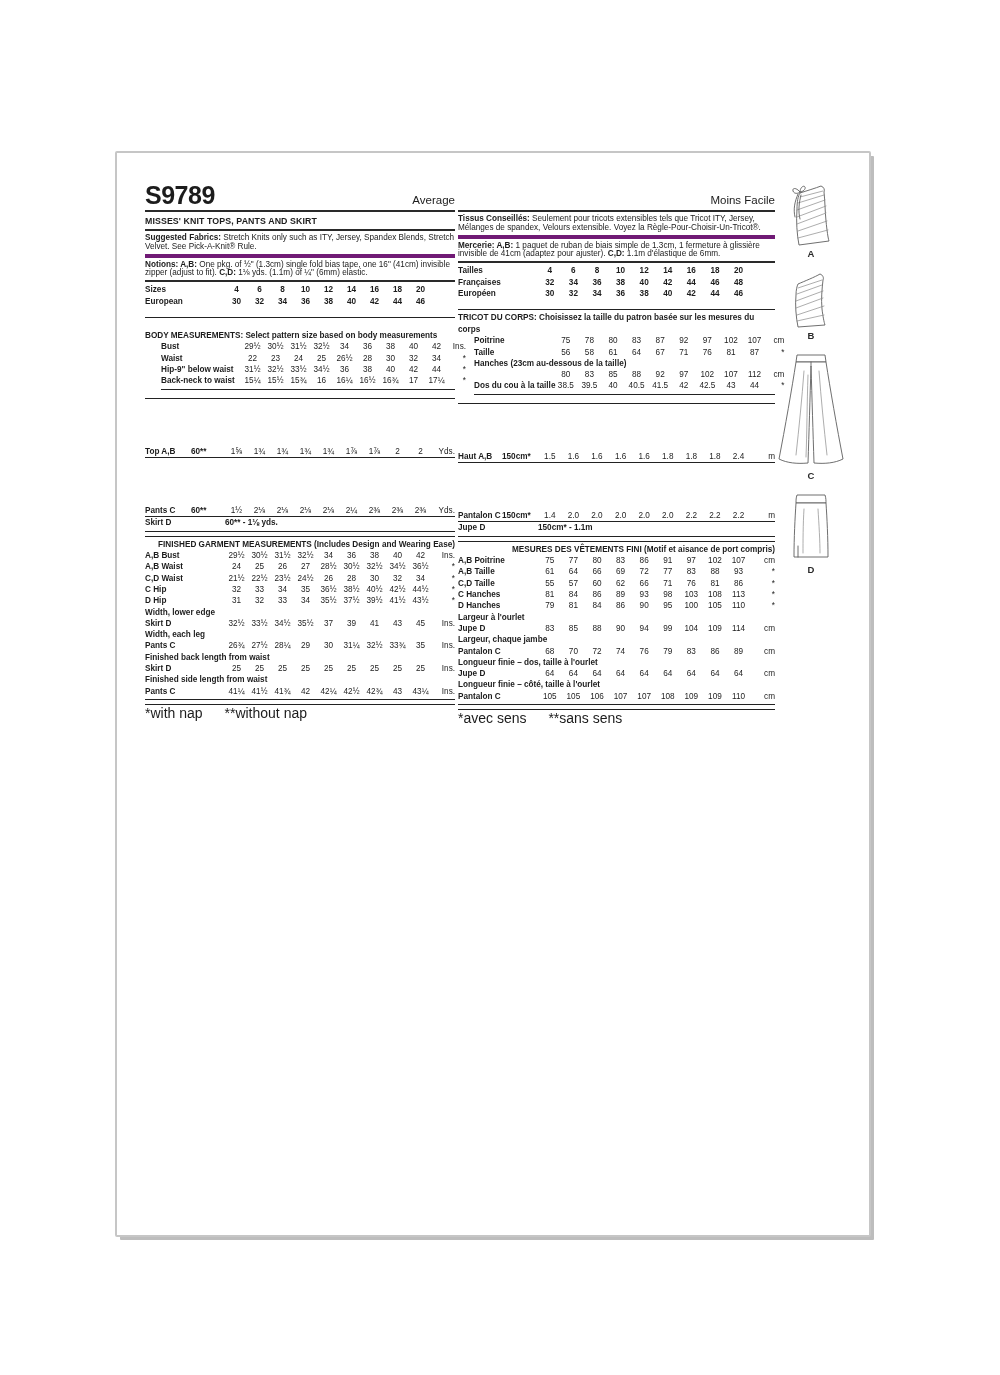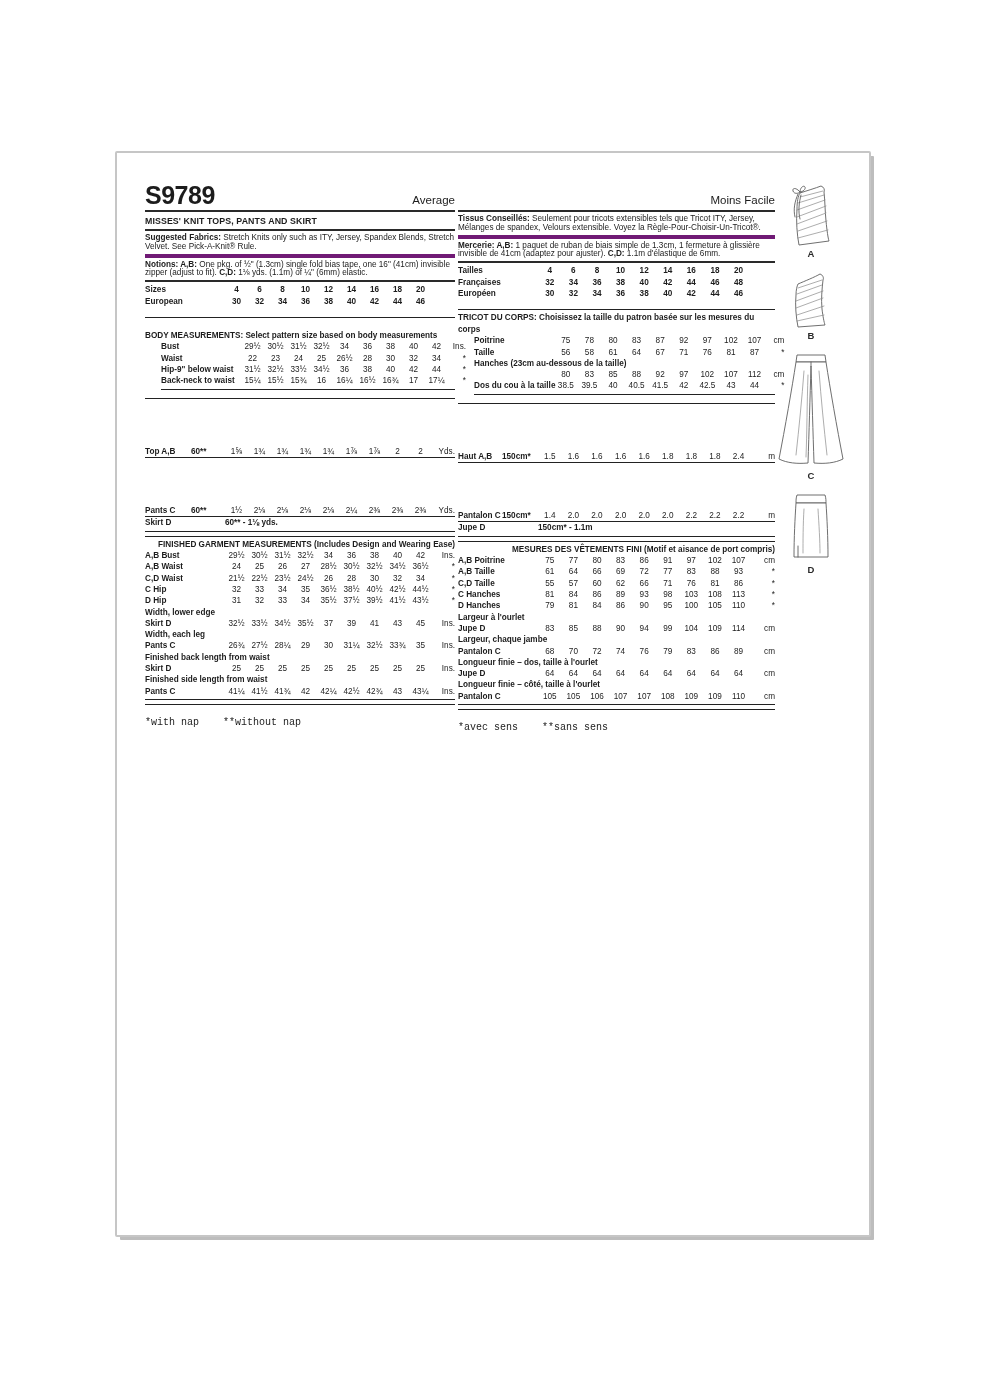--- a/index.html
+++ b/index.html
@@ -36,21 +36,21 @@
   .tblhead{font-size:8.2px;font-weight:bold;line-height:11.5px;}
   .head-en{margin-top:12px;}
   .head-fr{margin-top:2px;}
   .tbl-body{border-bottom:1.8px solid #222;padding-bottom:2px;margin-left:16px;}
   .spacer{height:8px;}
   .tbl-yard{border-top:1.4px solid #222;}
   .tbl-yard .trow{border-bottom:1.2px solid #222;}
   .tbl-yard .trow:last-child{border-bottom:none;}
   .dblrule{height:4px;border-top:1.6px solid #222;border-bottom:1px solid #222;margin-top:2px;}
   .finhead{margin-top:2px;text-align:right;}
-  .footnote{margin-top:12px;font-size:10px;font-family:Liberation Mono, monospace;}
+  .footnote{margin-top:0;font-size:14px;}
   .footnote span + span{margin-left:18px;}
   .views{position:absolute;left:652px;top:30px;width:84px;display:flex;flex-direction:column;align-items:center;}
   .fig{display:flex;flex-direction:column;align-items:center;}
   .fig-label{font-size:9.5px;font-weight:bold;color:#2a2a2a;margin-top:2px;line-height:10px;}
   .fig + .fig{margin-top:12px;}
   svg .outline{fill:#ffffff;stroke:#5f5f5f;stroke-width:0.9;stroke-linejoin:round;}
   svg .line{fill:none;stroke:#8a8a8a;stroke-width:0.7;stroke-linecap:round;}
   svg .line2{fill:none;stroke:#5f5f5f;stroke-width:0.9;stroke-linecap:round;}
 </style>
 </head>

